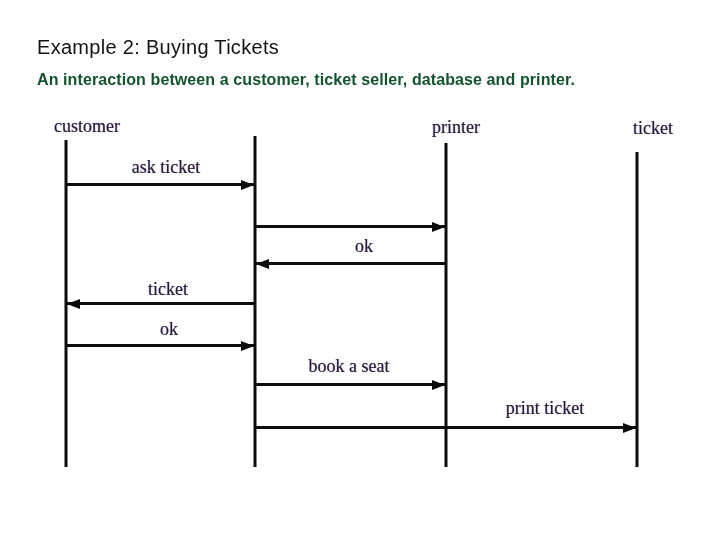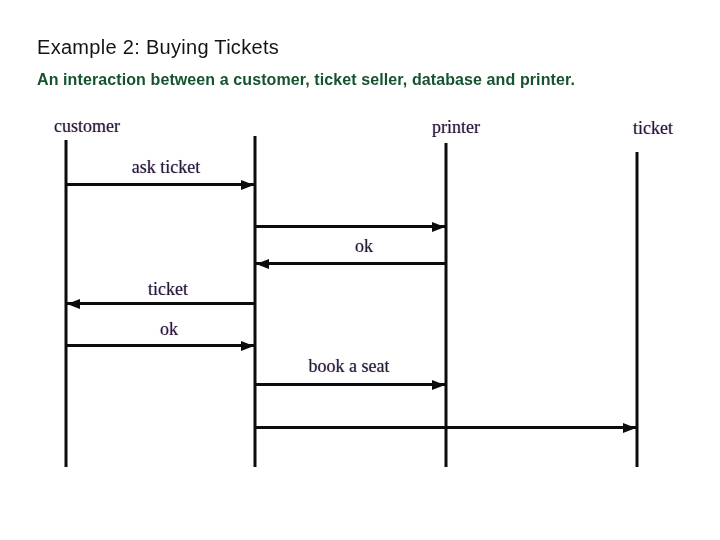--- a/index.html
+++ b/index.html
@@ -97,14 +97,15 @@
       <div class="arrowhead arrow-left" style="top: 299px; left: 67px;"></div>
       <div class="msg-label" style="left: 160px; top: 279px;">ticket</div>
       <div class="msg-line" style="left: 66px; top: 344px; width: 189px;"></div>
       <div class="arrowhead arrow-right" style="top: 341px; left: 241px;"></div>
       <div class="msg-label" style="left: 161px; top: 319px;">ok</div>
       <div class="msg-line" style="left: 255px; top: 383px; width: 191px;"></div>
       <div class="arrowhead arrow-right" style="top: 380px; left: 432px;"></div>
       <div class="msg-label" style="left: 341px; top: 356px;">book a seat</div>
       <div class="msg-line" style="left: 255px; top: 426px; width: 382px;"></div>
       <div class="arrowhead arrow-right" style="top: 423px; left: 623px;"></div>
+      <div class="msg-label" style="left: 537px; top: 398px;">print ticket</div>
     </div>
 </div>
 
 </body></html>

